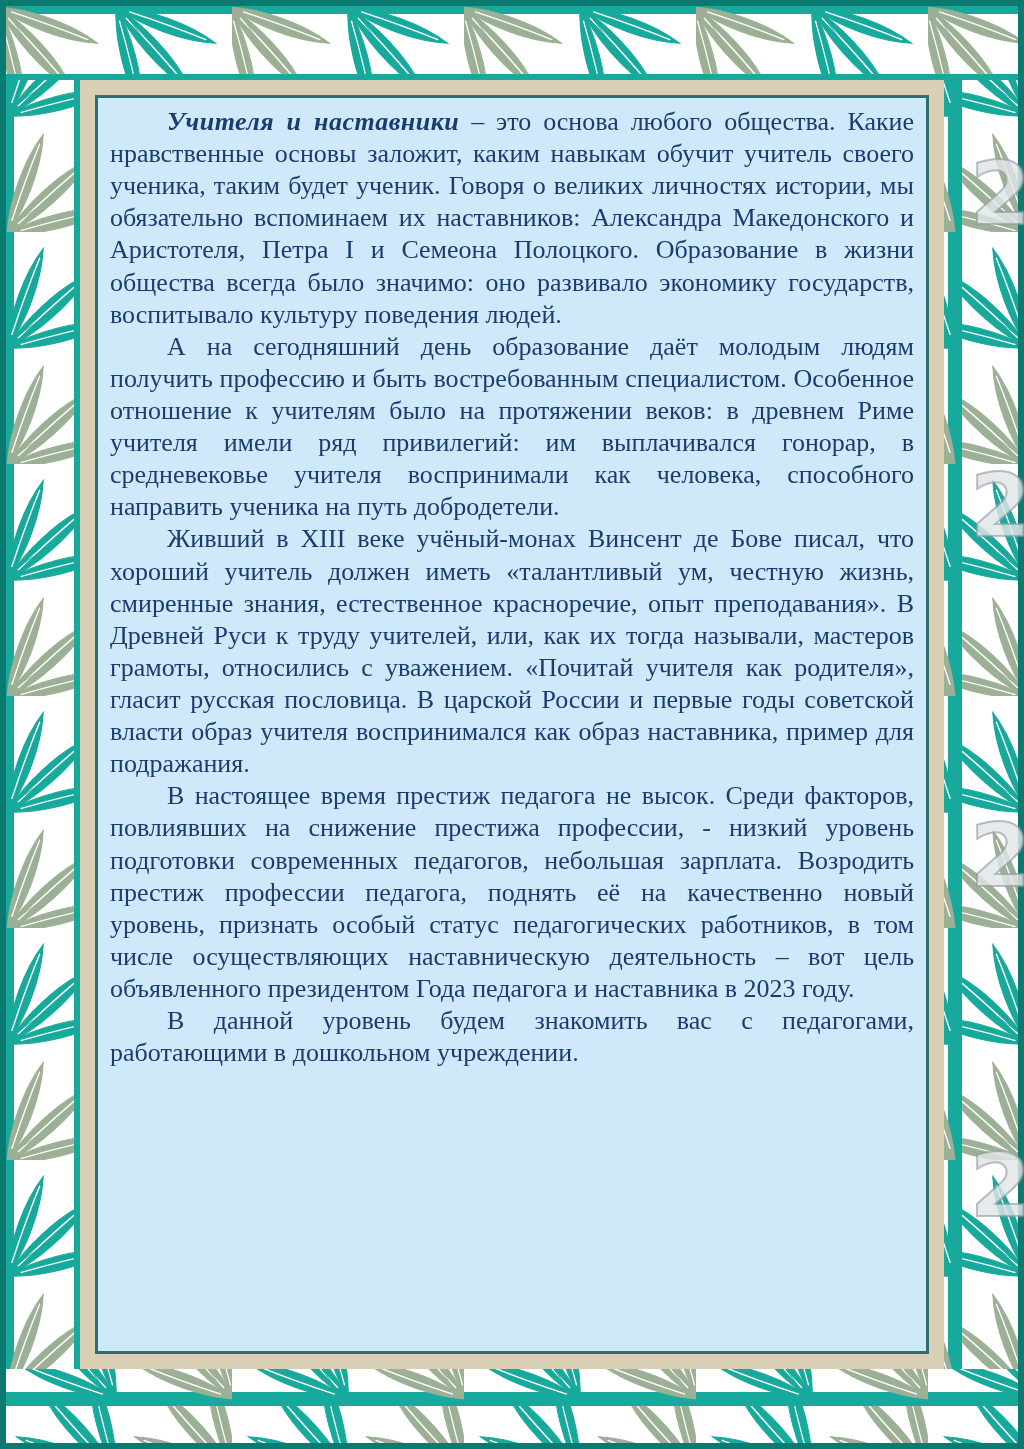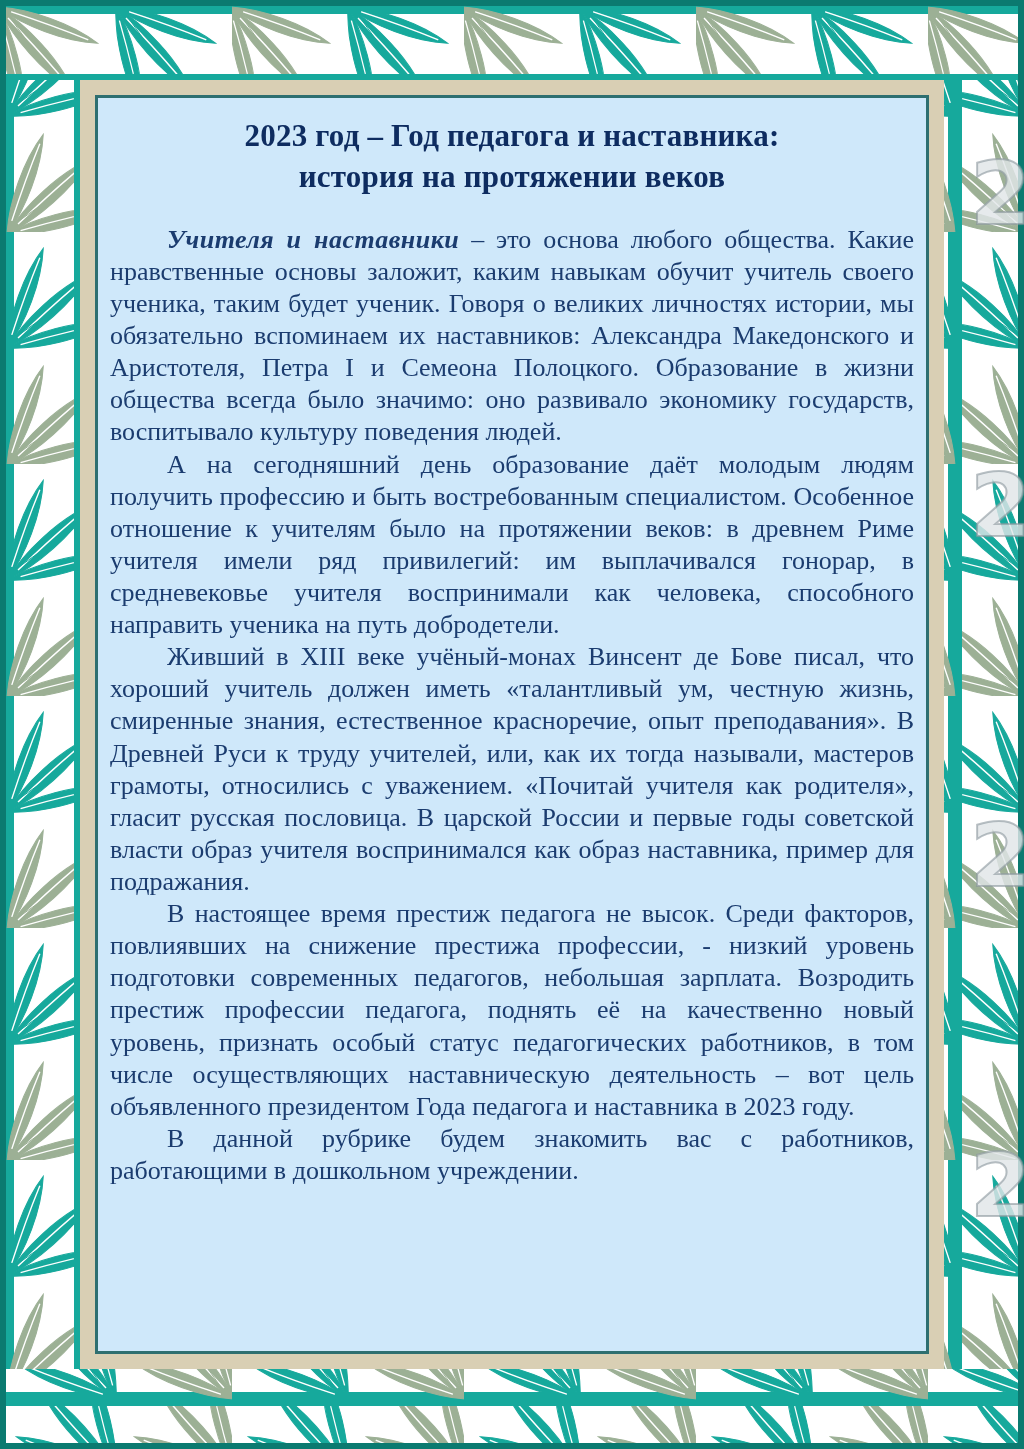--- a/index.html
+++ b/index.html
@@ -104,32 +104,28 @@
 
   <rect x="6" y="6" width="1012" height="74" fill="url(#patTop)"></rect>
   <rect x="6" y="1369" width="1012" height="74" fill="url(#patBottom)"></rect>
   <rect x="6" y="80" width="74" height="1289" fill="url(#patLeft)"></rect>
   <rect x="944" y="80" width="74" height="1289" fill="url(#patRight)"></rect>
 
   <rect x="80" y="80" width="864" height="1289" class="tan"></rect>
 </svg>
 
 <div class="content">
-  <h1 class="title">
-    <span>2023 год – Год педагога и наставника:</span><br>
-    <span>история на протяжении веков</span>
-  </h1>
 
   <p class="para"><b>Учителя и наставники</b><span> – это основа любого общества. Какие нравственные основы заложит, каким навыкам обучит учитель своего ученика, таким будет ученик. Говоря о великих личностях истории, мы обязательно вспоминаем их наставников: Александра Македонского и Аристотеля, Петра I и Семеона Полоцкого. Образование в жизни общества всегда было значимо: оно развивало экономику государств, воспитывало культуру поведения людей.</span></p>
 
   <p class="para"><b></b><span>А на сегодняшний день образование даёт молодым людям получить профессию и быть востребованным специалистом. Особенное отношение к учителям было на протяжении веков: в древнем Риме учителя имели ряд привилегий: им выплачивался гонорар, в средневековье учителя воспринимали как человека, способного направить ученика на путь добродетели.</span></p>
 
   <p class="para"><b></b><span>Живший в XIII веке учёный-монах Винсент де Бове писал, что хороший учитель должен иметь «талантливый ум, честную жизнь, смиренные знания, естественное красноречие, опыт преподавания». В Древней Руси к труду учителей, или, как их тогда называли, мастеров грамоты, относились с уважением. «Почитай учителя как родителя», гласит русская пословица. В царской России и первые годы советской власти образ учителя воспринимался как образ наставника, пример для подражания.</span></p>
 
   <p class="para"><b></b><span>В настоящее время престиж педагога не высок. Среди факторов, повлиявших на снижение престижа профессии, - низкий уровень подготовки современных педагогов, небольшая зарплата. Возродить престиж профессии педагога, поднять её на качественно новый уровень, признать особый статус педагогических работников, в том числе осуществляющих наставническую деятельность – вот цель объявленного президентом Года педагога и наставника в 2023 году.</span></p>
 
-  <p class="para"><b></b><span>В данной рубрике будем знакомить вас с работников, работающими в дошкольном учреждении.</span></p>
+  <p class="para"><b></b><span>В данной уровень будем знакомить вас с педагогами, работающими в дошкольном учреждении.</span></p>
 </div>
 
 <div class="wm" style="top:150px">2</div>
 <div class="wm" style="top:462px">2</div>
 <div class="wm" style="top:812px">2</div>
 <div class="wm" style="top:1142px">2</div>
 
 </body></html>

